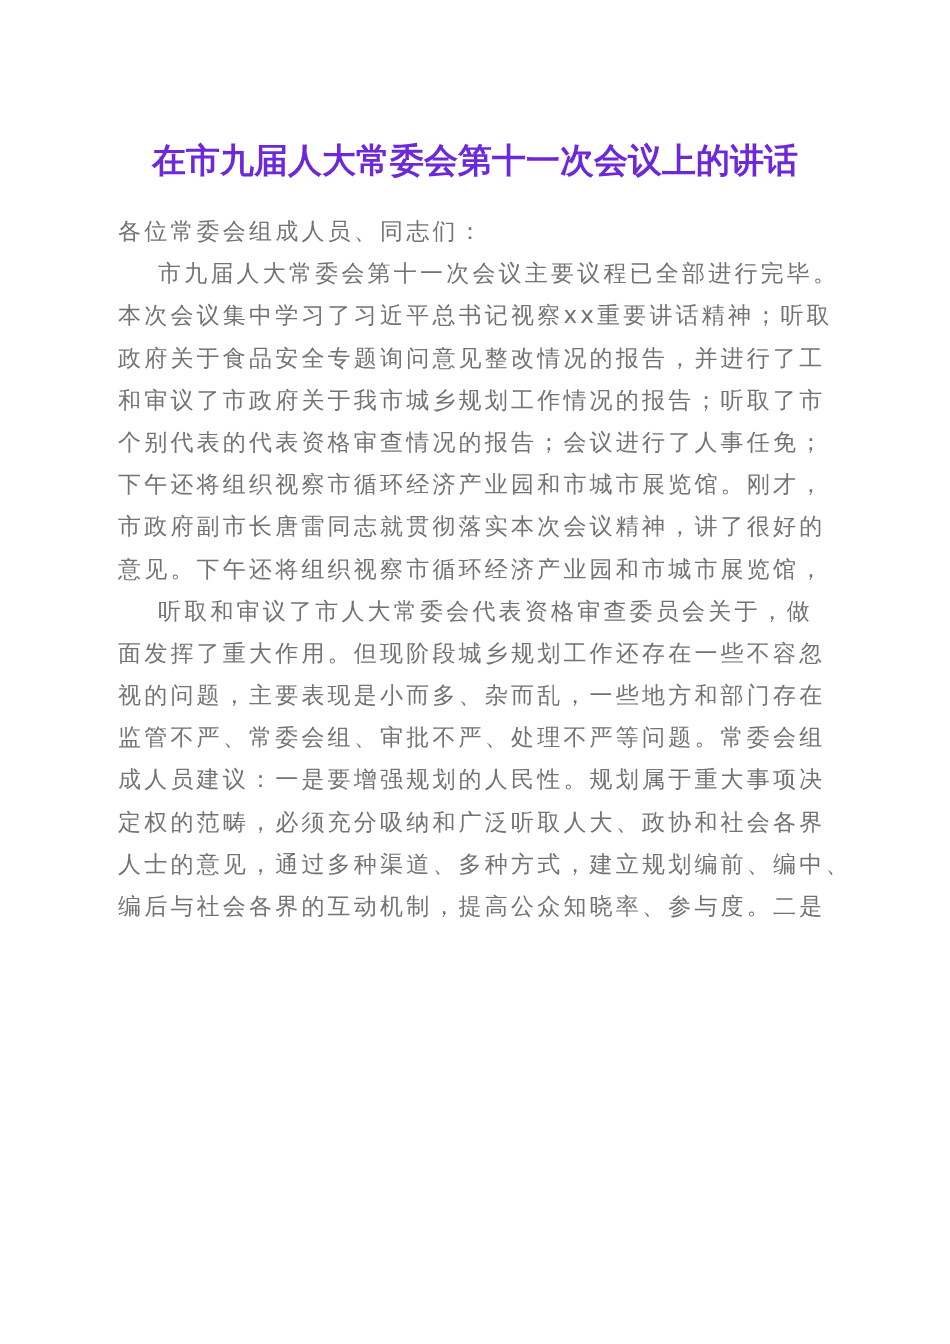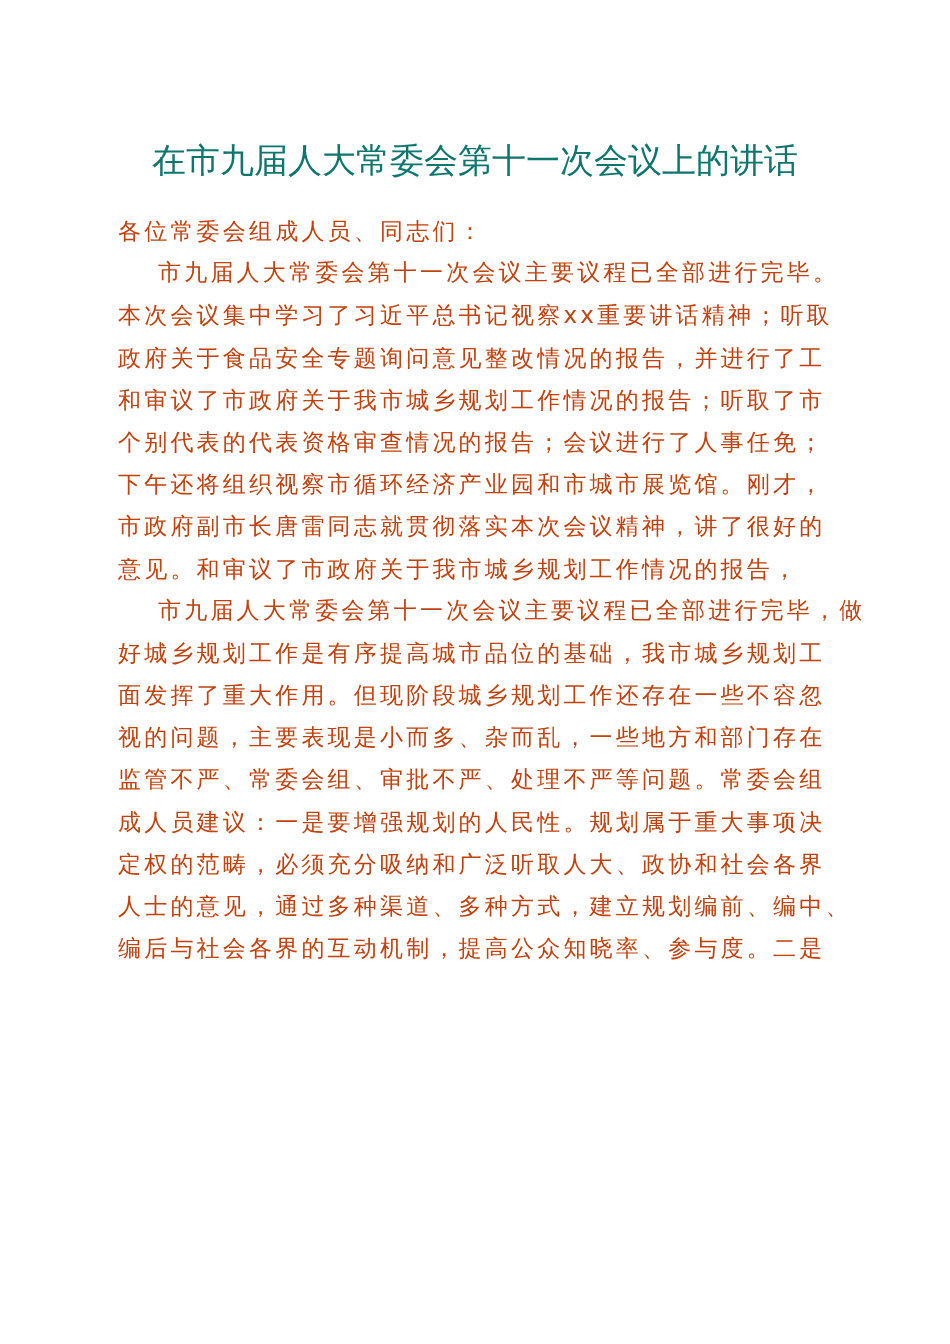--- a/index.html
+++ b/index.html
@@ -22,69 +22,67 @@
       height: 1344px;
       background: #ffffff;
     }
     .title {
       position: absolute;
       left: 0;
       top: 138px;
       width: 950px;
       text-align: center;
       font-family: "DejaVu Serif", "Liberation Serif", serif;
-      font-weight: normal;
+      font-weight: bold;
       font-size: 34px;
       line-height: 44px;
       letter-spacing: 0px;
-      color: #0f766e;
+      color: #6d28d9;
     }
     .body {
       position: absolute;
       left: 118px;
       top: 210px;
       width: 720px;
       font-family: "DejaVu Sans", "Liberation Sans", sans-serif;
       font-size: 23px;
-      color: #c2410c;
+      color: #737373;
     }
     .line {
       height: 42.2px;
       line-height: 42.2px;
       white-space: nowrap;
       letter-spacing: 3.2px;
     }
     .line.indent {
       padding-left: 40px;
-      font-family: Liberation Serif, serif;
     }
   </style>
 </head>
 <body>
 
 <div class="page">
   <div class="title">在市九届人大常委会第十一次会议上的讲话</div>
 
   <div class="body">
     <div class="line">各位常委会组成人员、同志们：</div>
 
     <div>
       <div class="line indent">市九届人大常委会第十一次会议主要议程已全部进行完毕。</div>
       <div class="line">本次会议集中学习了习近平总书记视察xx重要讲话精神；听取</div>
       <div class="line">政府关于食品安全专题询问意见整改情况的报告，并进行了工</div>
       <div class="line">和审议了市政府关于我市城乡规划工作情况的报告；听取了市</div>
       <div class="line">个别代表的代表资格审查情况的报告；会议进行了人事任免；</div>
       <div class="line">下午还将组织视察市循环经济产业园和市城市展览馆。刚才，</div>
       <div class="line">市政府副市长唐雷同志就贯彻落实本次会议精神，讲了很好的</div>
-      <div class="line">意见。和审议了市政府关于我市城乡规划工作情况的报告，</div>
+      <div class="line">意见。下午还将组织视察市循环经济产业园和市城市展览馆，</div>
     </div>
 
     <div>
-      <div class="line indent">市九届人大常委会第十一次会议主要议程已全部进行完毕，做</div>
-      <div class="line">好城乡规划工作是有序提高城市品位的基础，我市城乡规划工</div>
+      <div class="line indent">听取和审议了市人大常委会代表资格审查委员会关于，做</div>
       <div class="line">面发挥了重大作用。但现阶段城乡规划工作还存在一些不容忽</div>
       <div class="line">视的问题，主要表现是小而多、杂而乱，一些地方和部门存在</div>
       <div class="line">监管不严、常委会组、审批不严、处理不严等问题。常委会组</div>
       <div class="line">成人员建议：一是要增强规划的人民性。规划属于重大事项决</div>
       <div class="line">定权的范畴，必须充分吸纳和广泛听取人大、政协和社会各界</div>
       <div class="line">人士的意见，通过多种渠道、多种方式，建立规划编前、编中、</div>
       <div class="line">编后与社会各界的互动机制，提高公众知晓率、参与度。二是</div>
     </div>
   </div>
 </div>

